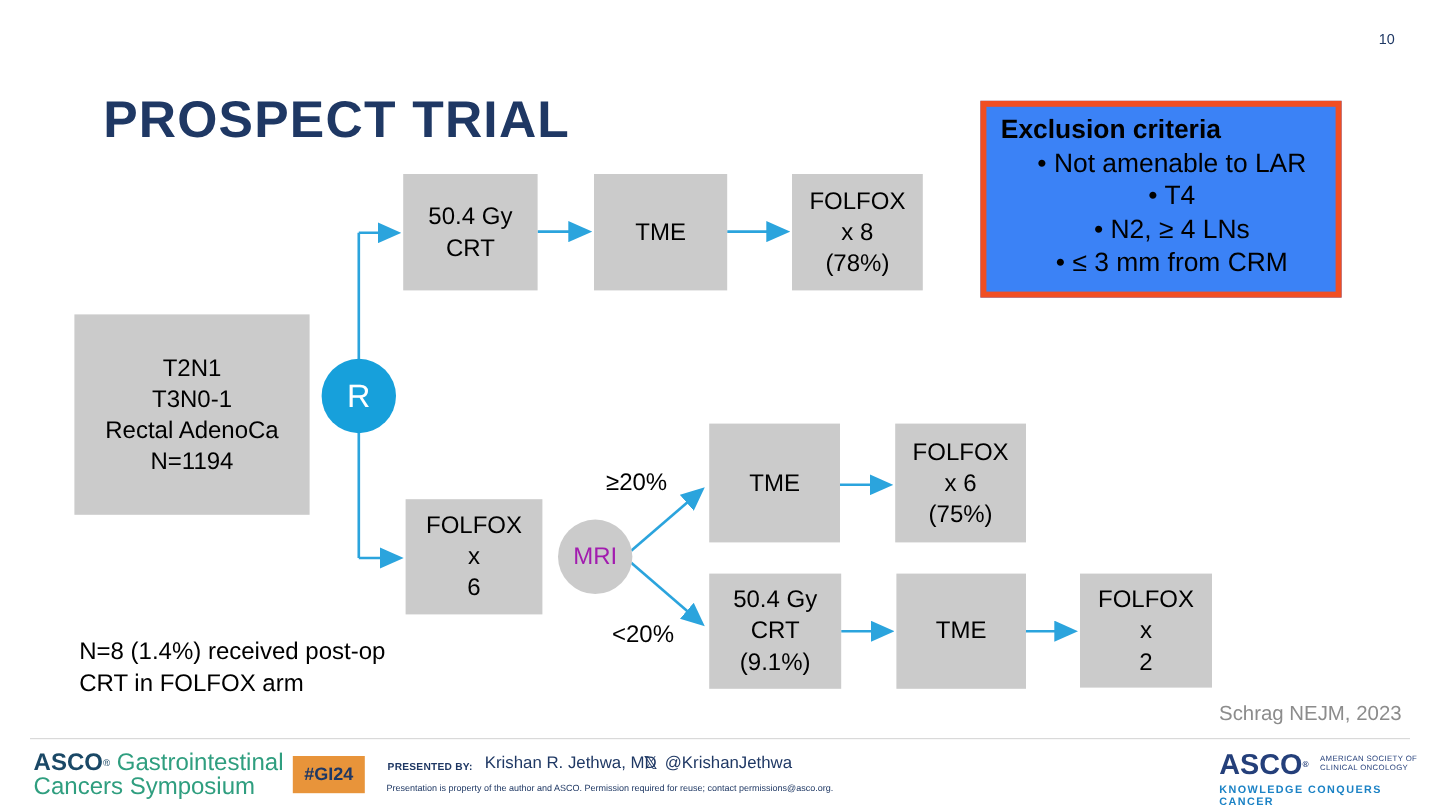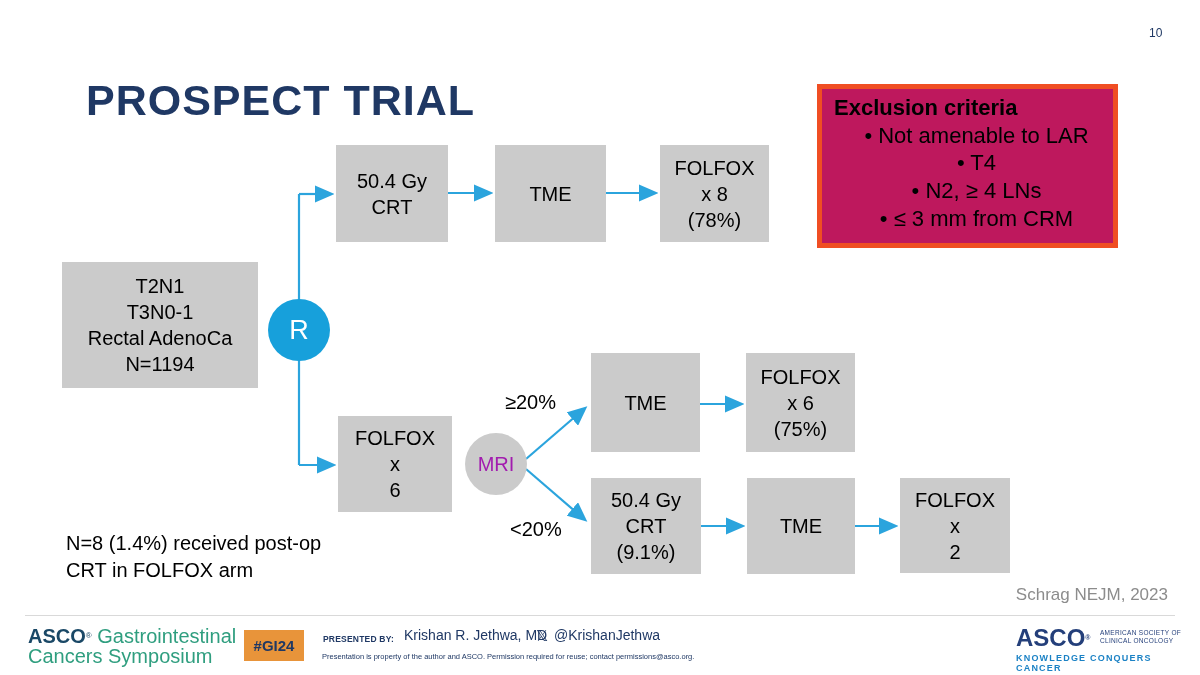--- a/index.html
+++ b/index.html
@@ -12,21 +12,21 @@
     color:var(--navy,#1F3864);
   }
   .title {
     position:absolute; left:86px; top:76px; margin:0;
     font-size:43px; font-weight:bold; letter-spacing:1px;
     color:var(--navy,#1F3864);
   }
   .excl {
     position:absolute; left:817px; top:84px; width:301px; height:164px;
     box-sizing:border-box; border:5px solid var(--exclusion_orange,#F04E23);
-    background:#be185d; padding:5px 10px 0 12px; color:#000;
+    background:#3b82f6; padding:5px 10px 0 12px; color:#000;
   }
   .excl-title { font-size:22px; font-weight:bold; line-height:1.25; }
   .excl ul { margin:0; padding:0 0 0 16px; list-style:none; }
   .excl li { font-size:22px; line-height:1.27;text-align:center; }
   .excl li::before { content:"• "; }
   .gbox {
     position:absolute; background:var(--box_gray,#CBCBCB);
     display:flex; align-items:center; justify-content:center;
     text-align:center; white-space:pre-line; font-size:20px;
     line-height:1.3; color:#000;
@@ -136,21 +136,21 @@
     <line x1="299" y1="465" x2="332" y2="465" marker-end="url(#ah)"></line>
     <line x1="448" y1="193" x2="489" y2="193" marker-end="url(#ah)"></line>
     <line x1="606" y1="193" x2="654" y2="193" marker-end="url(#ah)"></line>
     <line x1="526" y1="459" x2="584" y2="409" marker-end="url(#ah)"></line>
     <line x1="526" y1="469" x2="584" y2="519" marker-end="url(#ah)"></line>
     <line x1="700" y1="404" x2="740" y2="404" marker-end="url(#ah)"></line>
     <line x1="701" y1="526" x2="741" y2="526" marker-end="url(#ah)"></line>
     <line x1="855" y1="526" x2="894" y2="526" marker-end="url(#ah)"></line>
   </svg>
 
-  <div class="gbox" style="left:62px; top:262px; width:196px; height:126px;">T2N1
+  <div class="gbox" style="left:62px; top:262px; width:196px; height:167px;">T2N1
 T3N0-1
 Rectal AdenoCa
 N=1194</div>
 
   <div class="circle r-circle">R</div>
 
   <div class="gbox" style="left:336px; top:145px; width:112px; height:97px;">50.4 Gy
 CRT</div>
   <div class="gbox" style="left:495px; top:145px; width:111px; height:97px;">TME</div>
   <div class="gbox" style="left:660px; top:145px; width:109px; height:97px;">FOLFOX

